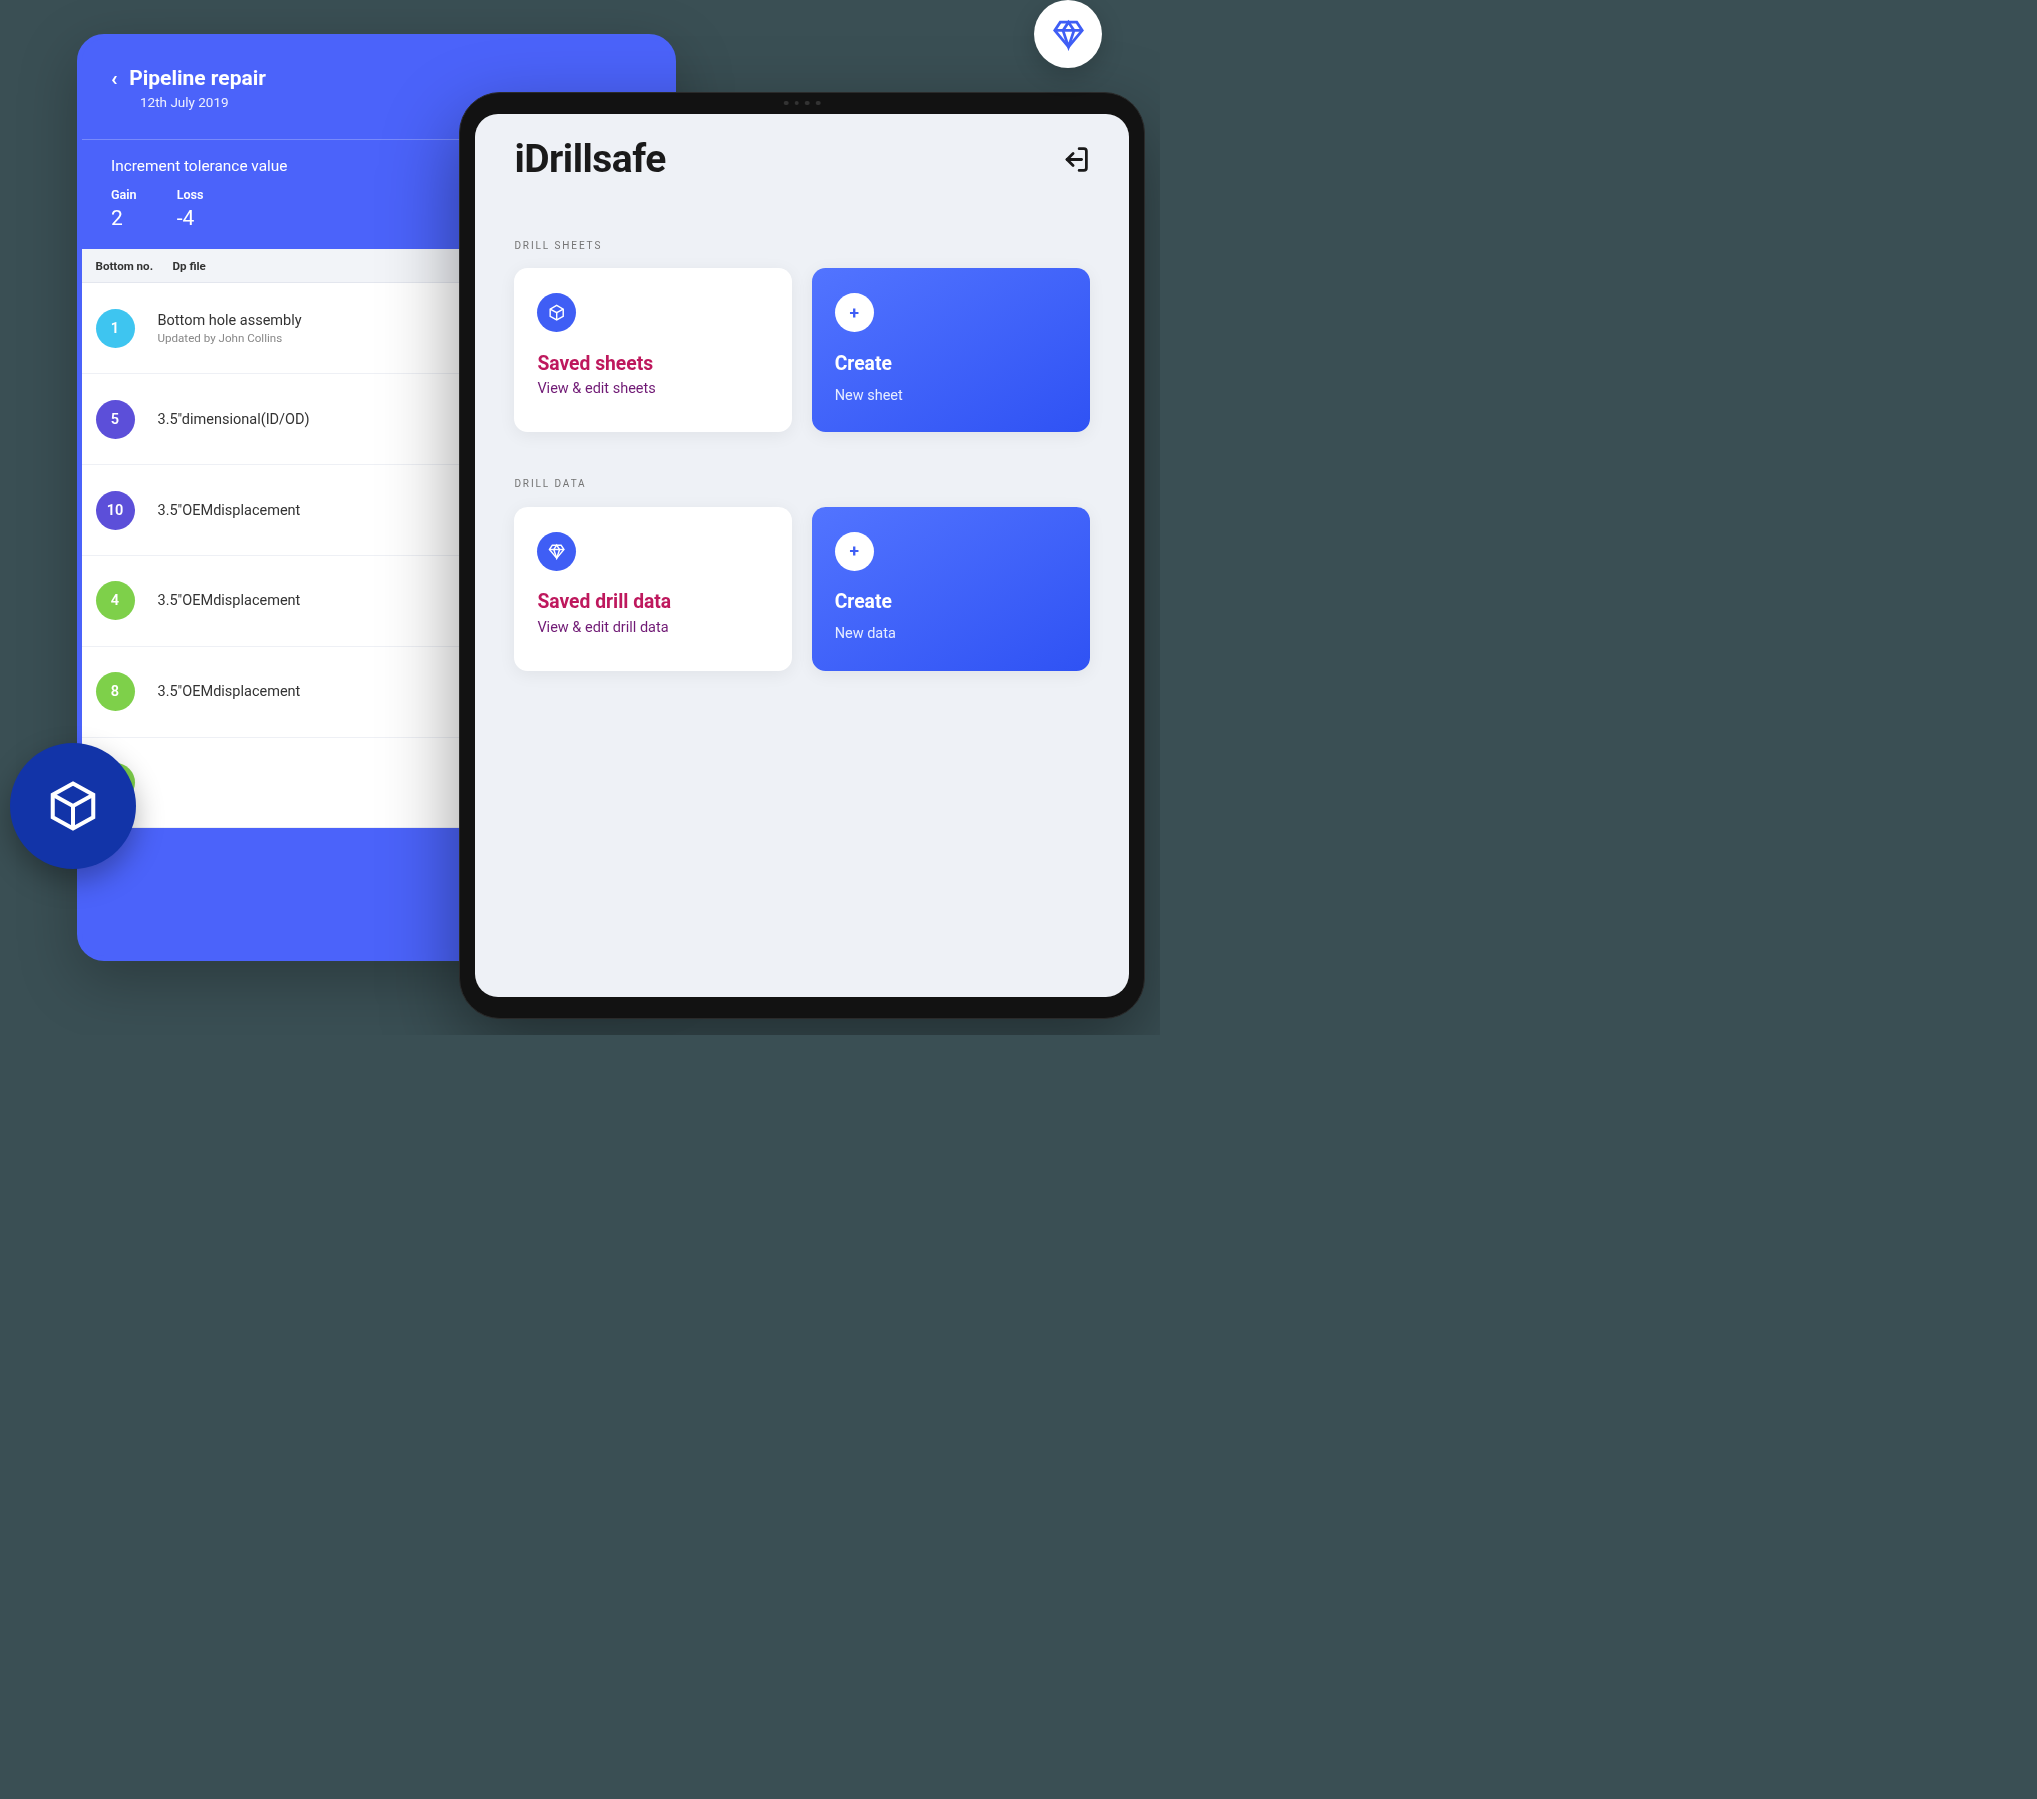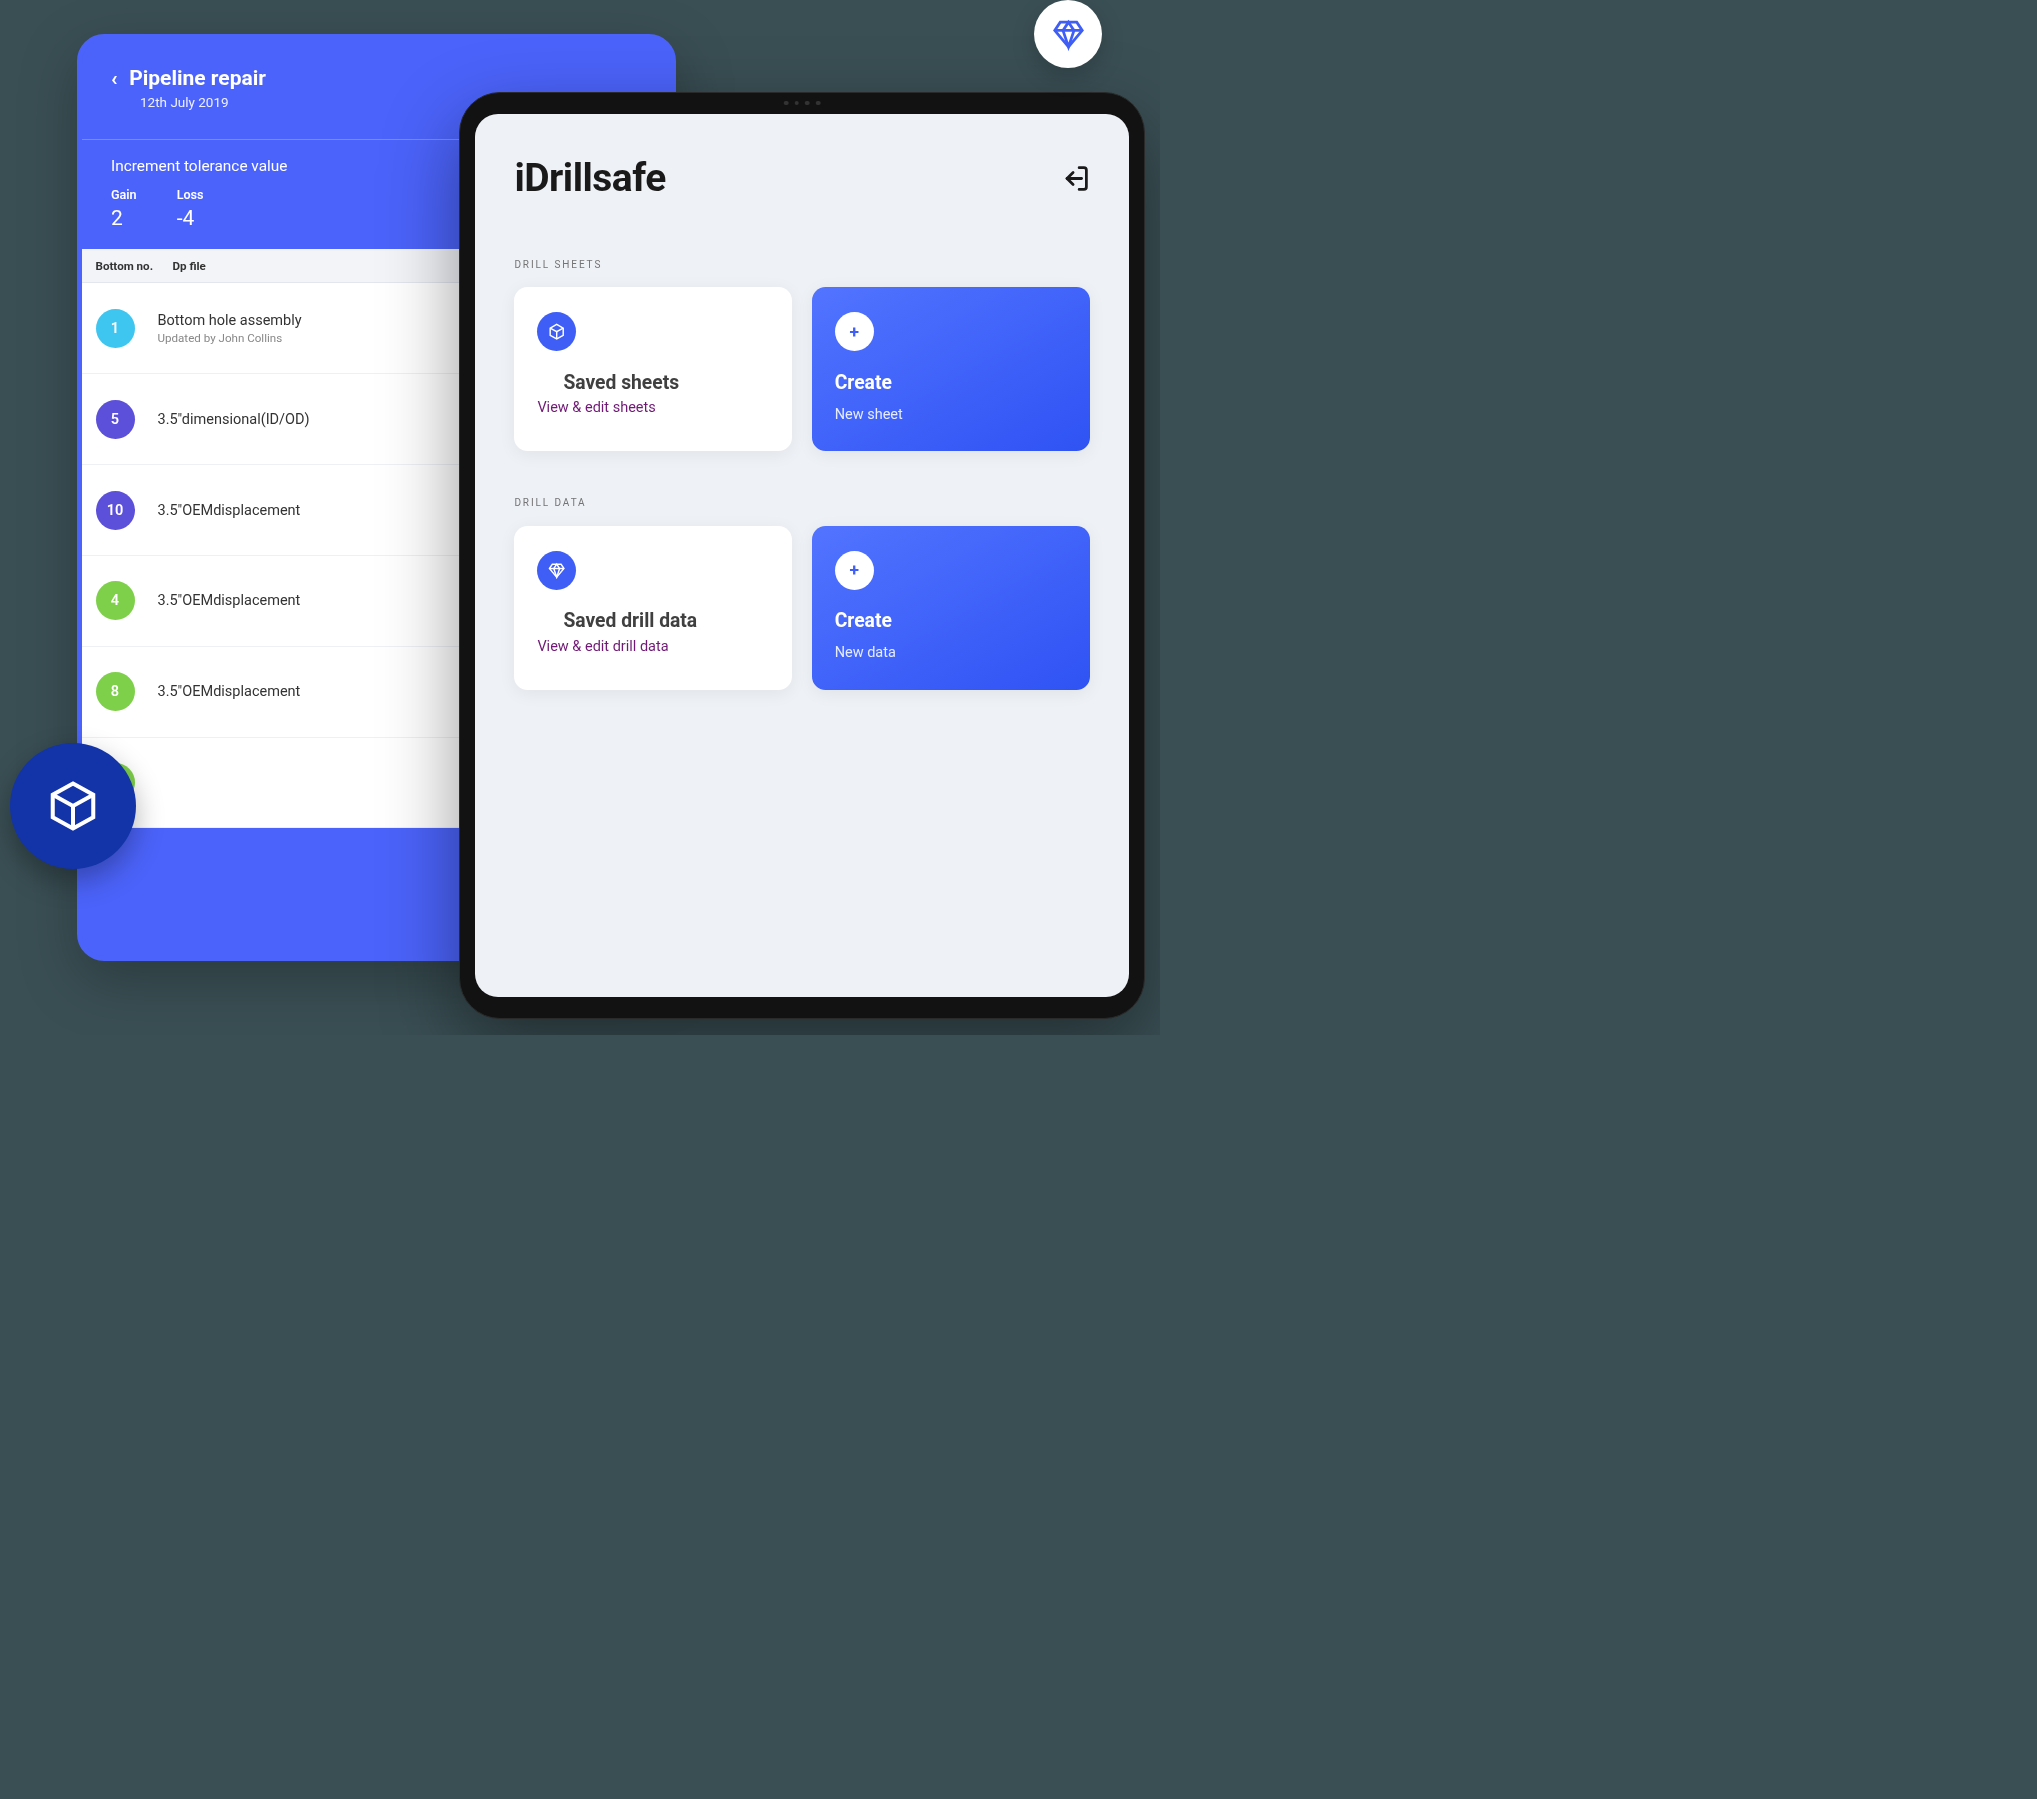--- a/index.html
+++ b/index.html
@@ -93,21 +93,21 @@
     border-radius: 41px;
     padding: 21px 15.4px;
     box-shadow: 0 29px 77px rgba(0,0,0,0.4);
     border: 1.9px solid #2a2a2a;
   }
   .front-screen {
     background: #eef1f6;
     width: 100%;
     height: 100%;
     border-radius: 23px;
-    padding: 41px 39px;
+    padding: 22px 39px;
     overflow: hidden;
   }
   .front-header { display: flex; justify-content: space-between; align-items: center; margin-bottom: 58px; }
   .app-title { font-size: 39px; font-weight: 700; color: #1a1a1a; letter-spacing: -0.5px; }
   .logout-icon { width: 29px; height: 29px; }
 
   .section-label {
     font-size: 10px;
     letter-spacing: 1.9px;
     color: #737373;
@@ -130,21 +130,21 @@
   .card.blue { background: linear-gradient(150deg, #5274ff 0%, #2f52f4 100%); color: #fff; }
   .card .icon-circle {
     width: 39px; height: 39px; border-radius: 50%;
     display: flex; align-items: center; justify-content: center;
     margin-bottom: 19.3px;
     font-size: 17.4px;
   }
   .card.white .icon-circle { background: #3f5ef5; color: #fff; }
   .card.blue .icon-circle { background: #fff; color: #3f5ef5; font-weight: 700; }
   .card .card-title { font-size: 19.3px; font-weight: 700; margin-bottom: 5.8px; }
-  .card.white .card-title { color: #404040; margin-left: 26px; }
+  .card.white .card-title { color: #be185d; }
   .card .card-sub { font-size: 14.5px; }
   .card.white .card-sub { color: #701a75; }
   .card.blue .card-sub { color: #e6ecff; margin-top: 12px; }
 
   
   .float-top {
     position: absolute;
     right: 58px;
     top: 0px;
     width: 68px; height: 68px;

